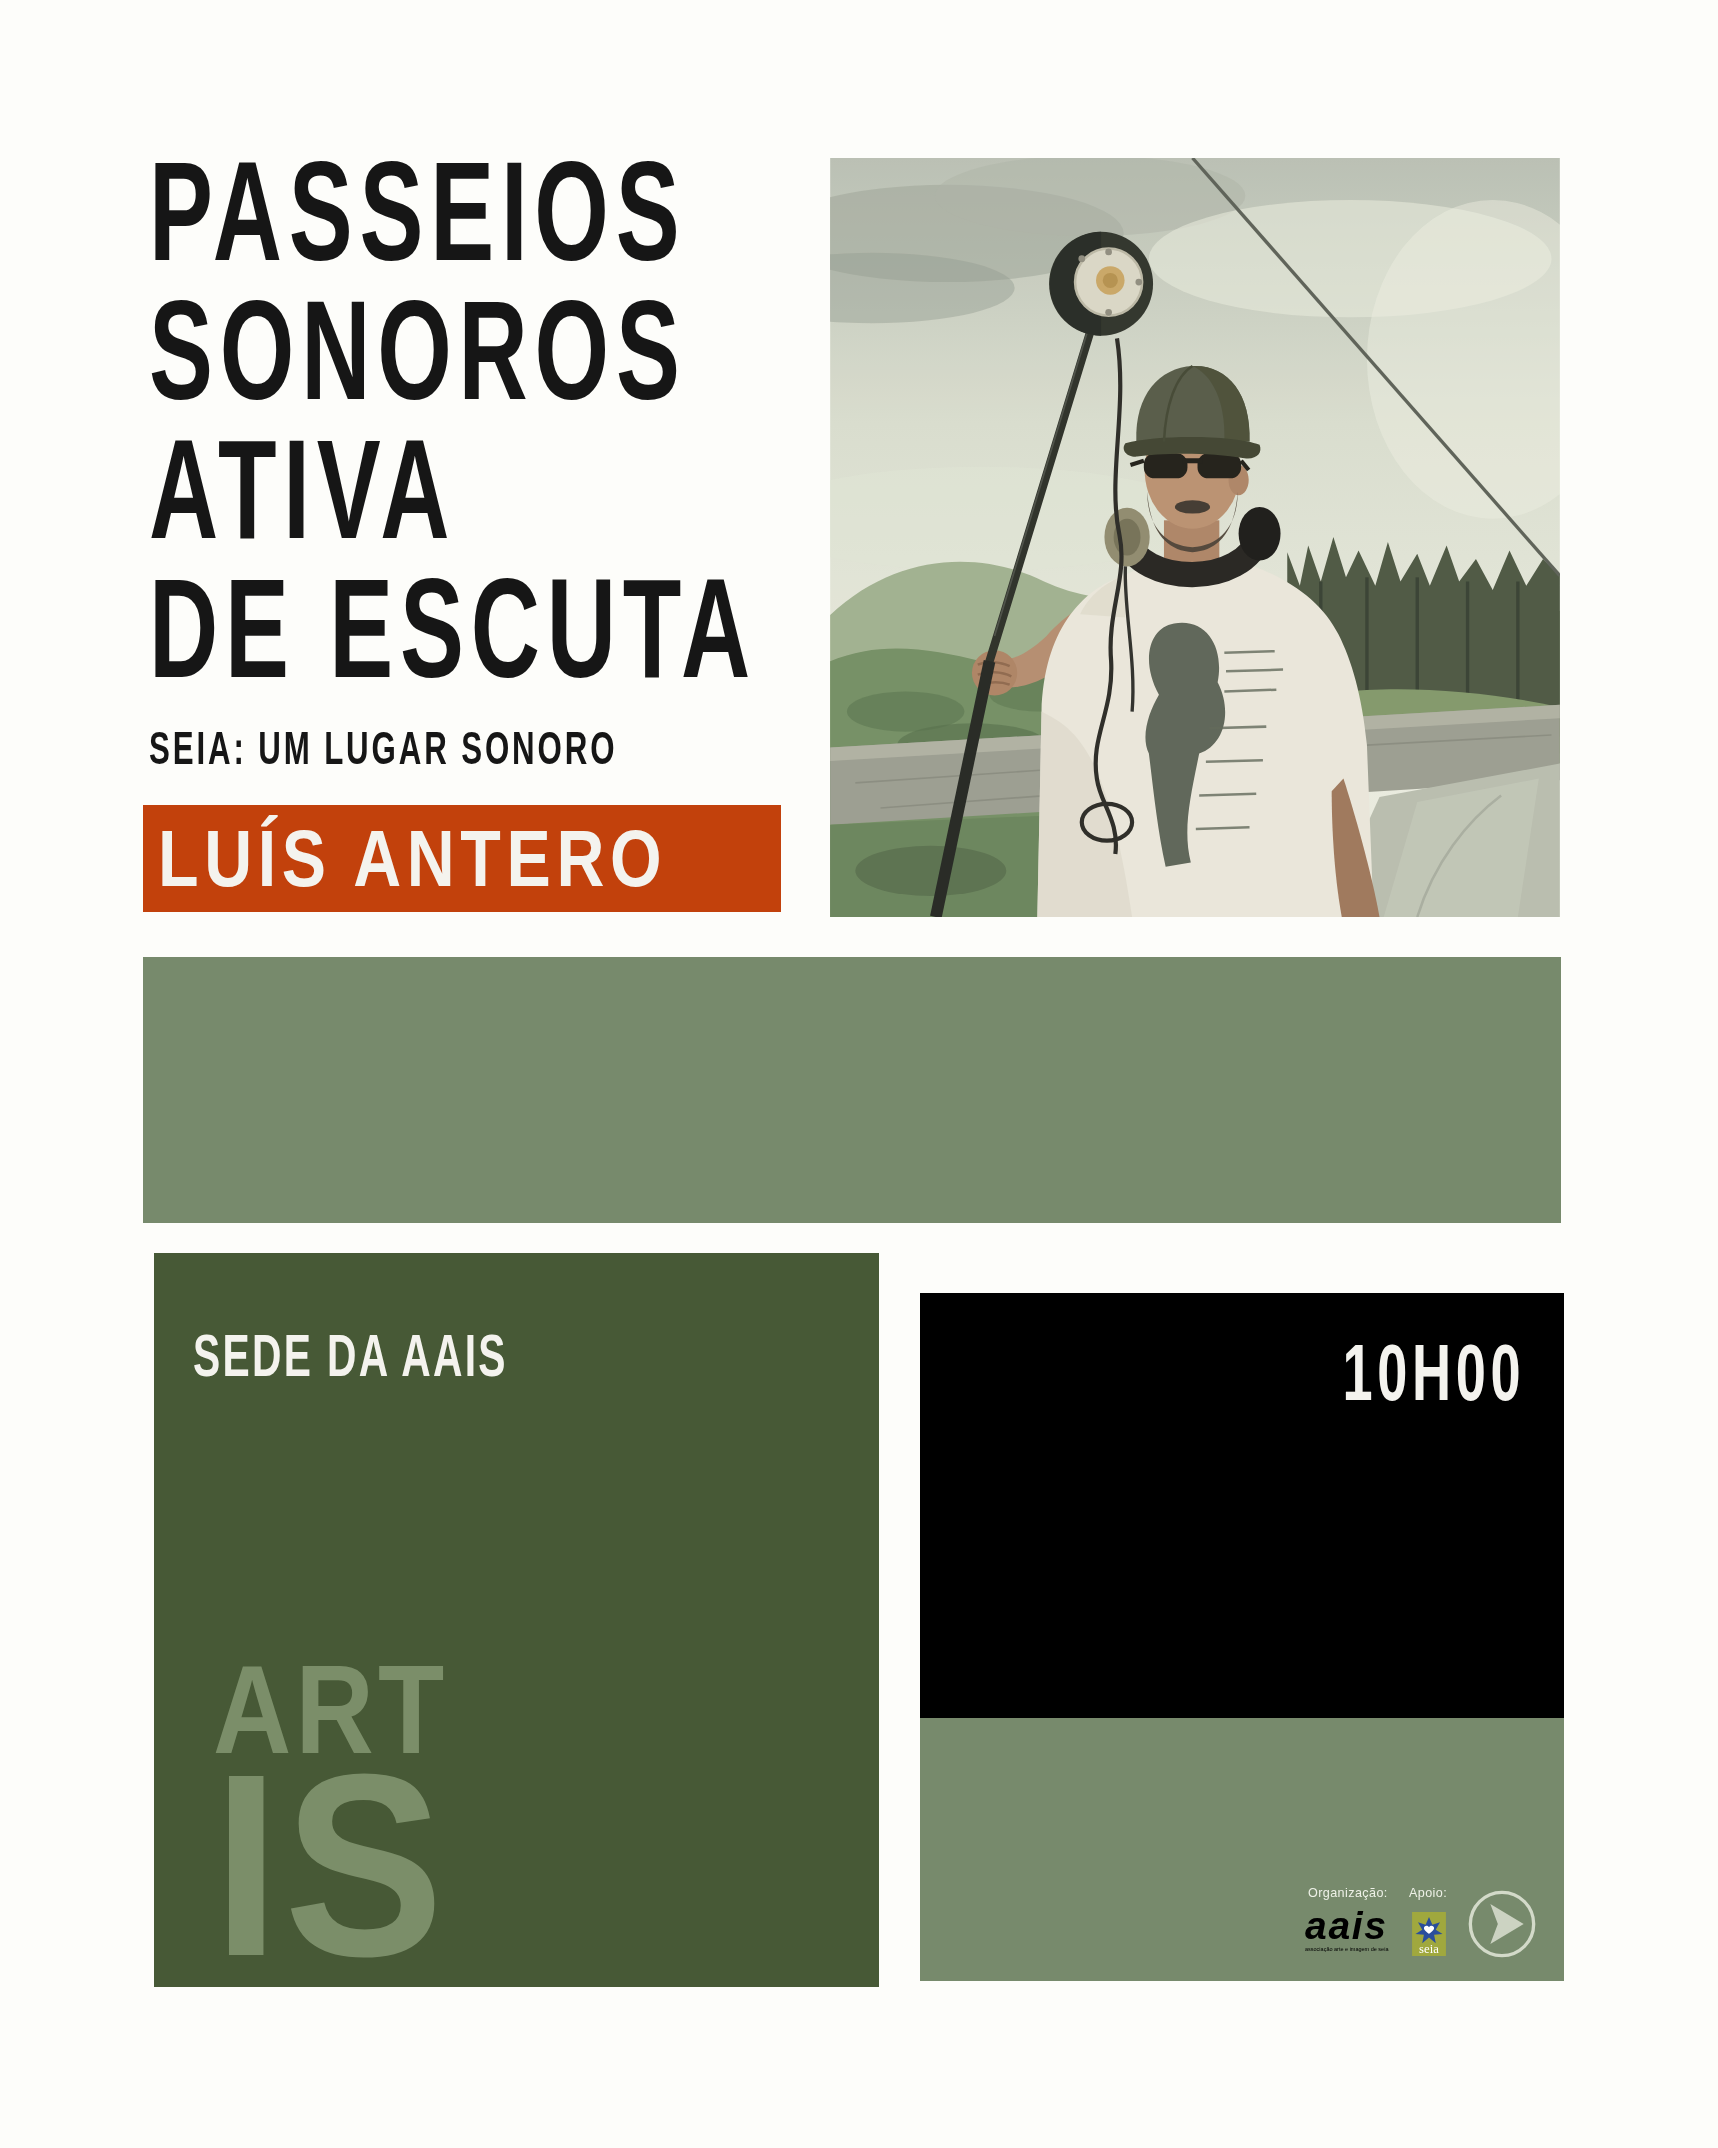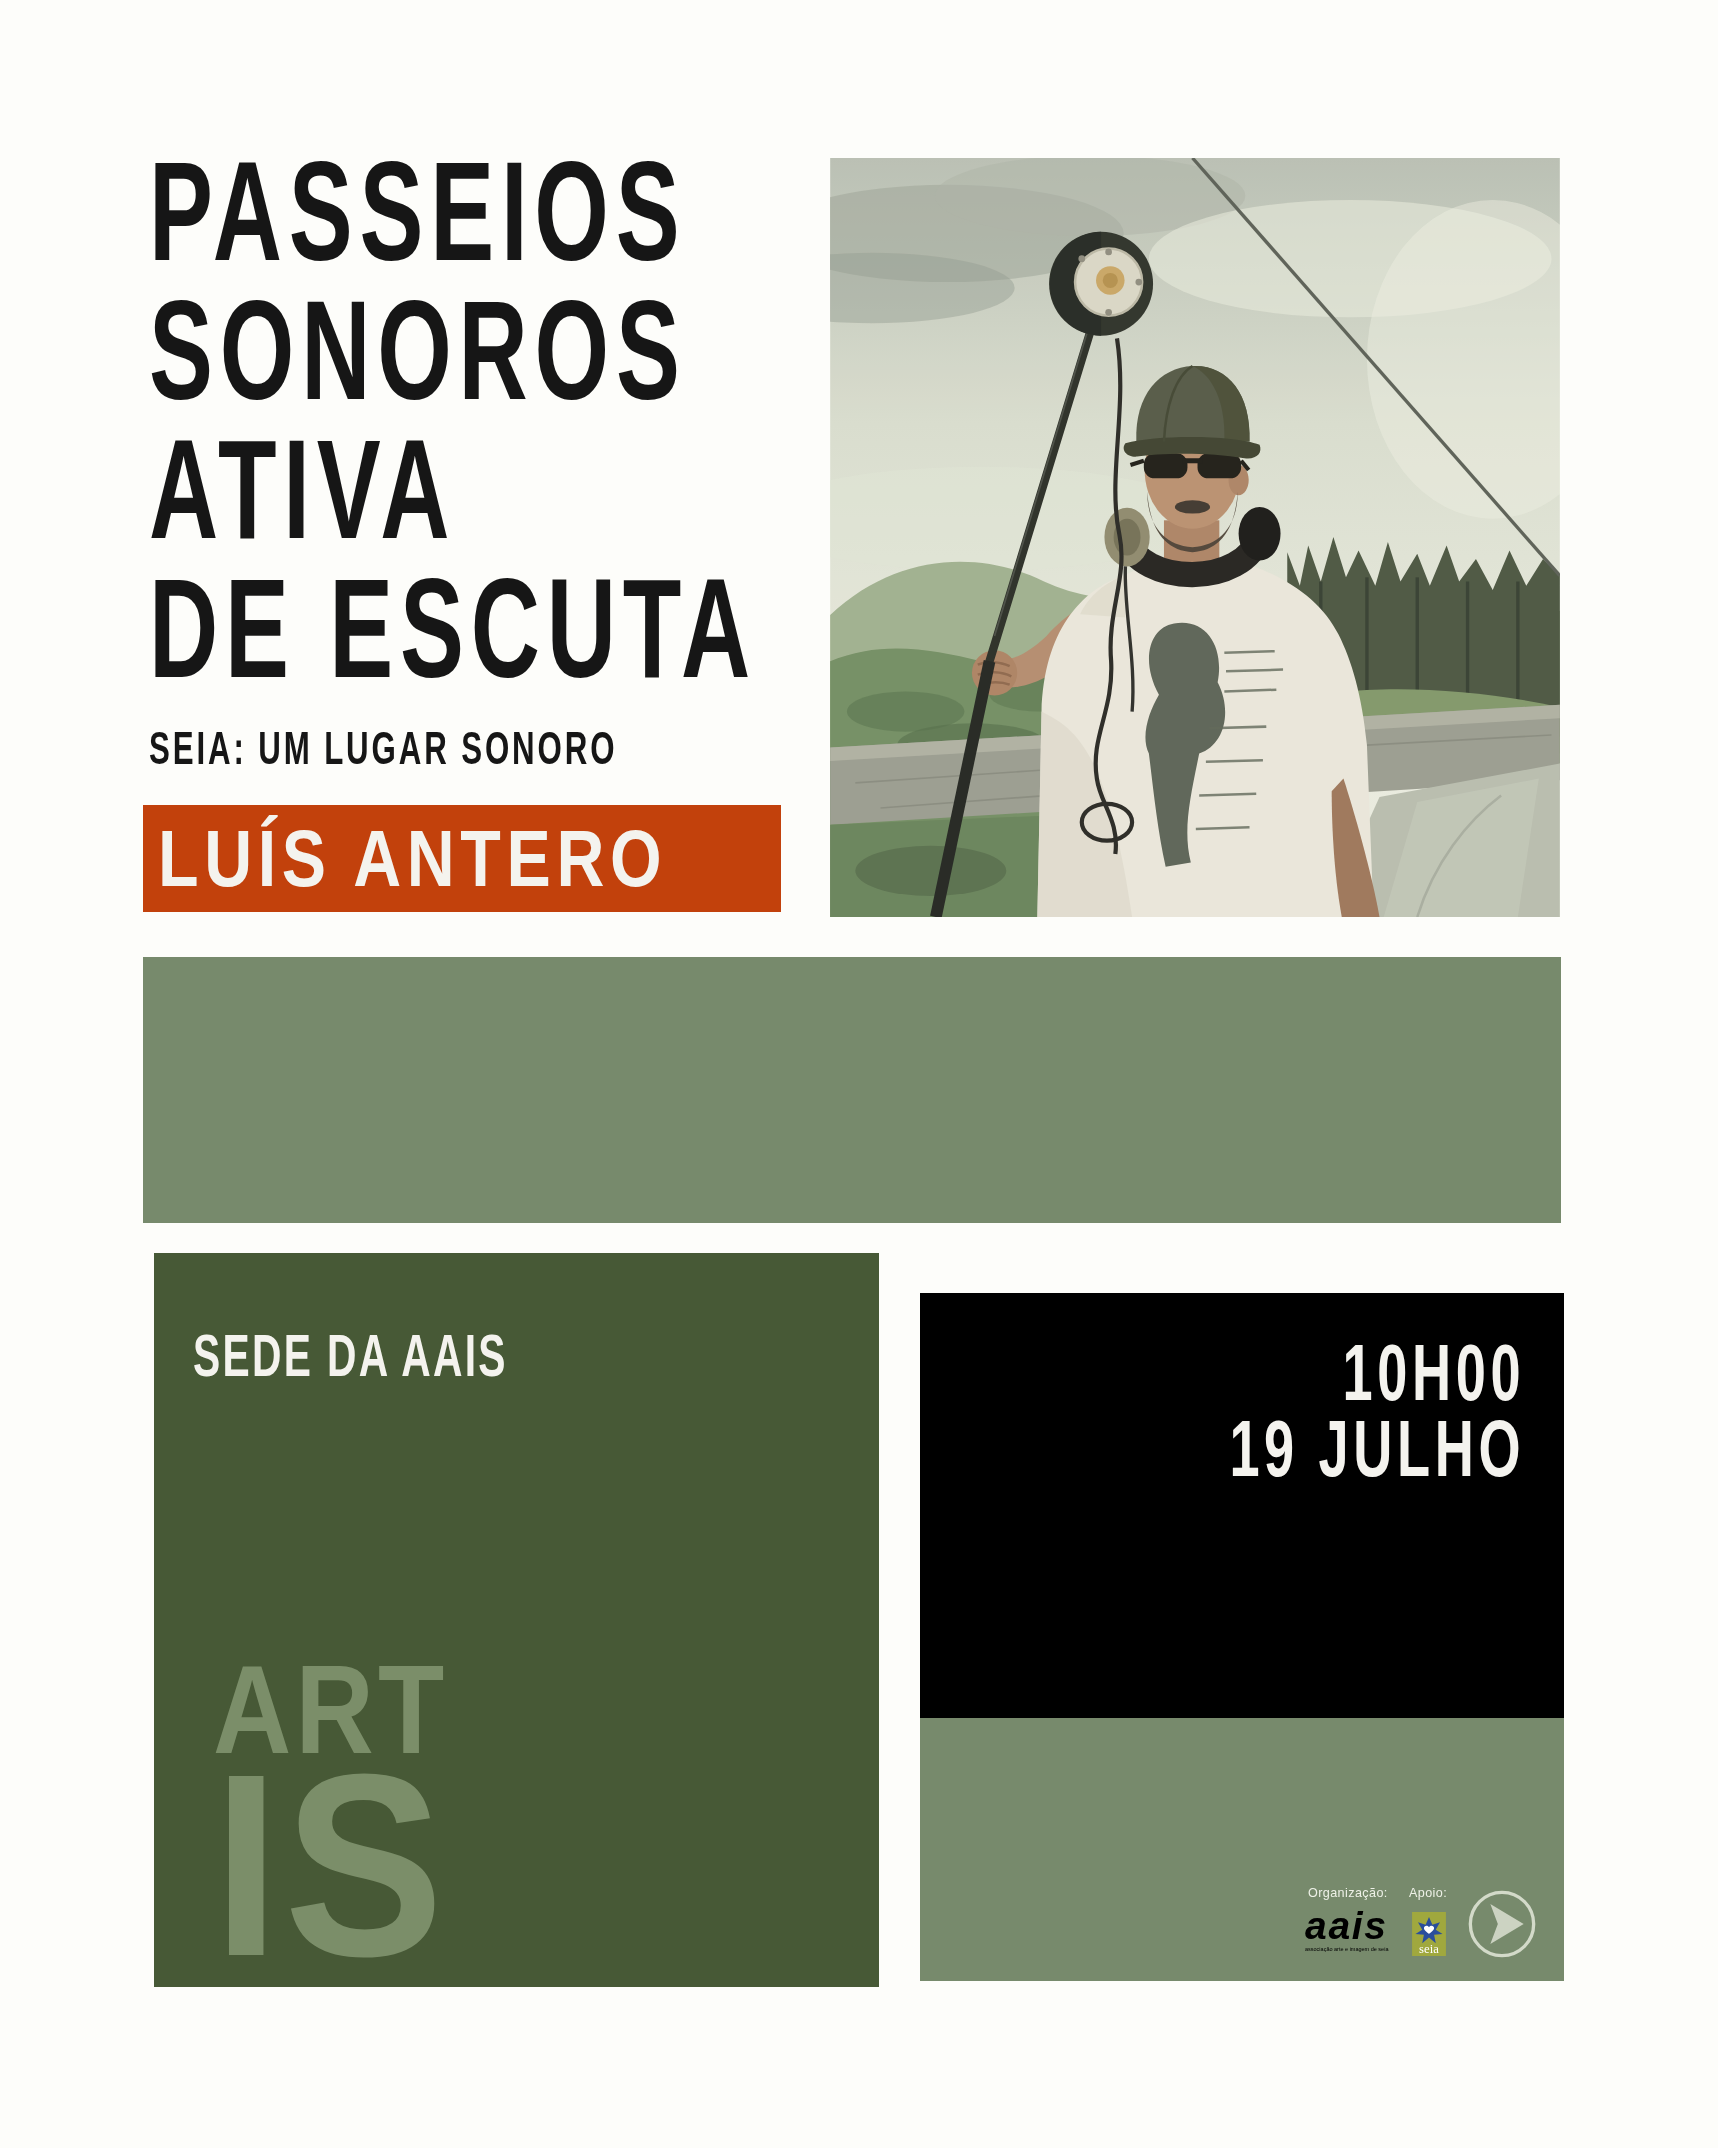--- a/index.html
+++ b/index.html
@@ -212,21 +212,20 @@
   <div class="venue-block">
     <div class="venue-label">
       <span class="sq">SEDE DA AAIS</span>
     </div>
     <span class="wm wm-art">ART</span>
     <span class="wm wm-is">IS</span>
   </div>
 
   <div class="time-block">
     <span class="time-line"><span class="sq-r">10H00</span></span>
-    <span class="time-line"><span class="sq-r">19 JULHO</span></span>
   </div>
 
   <div class="logos-block">
     <span class="credit-label org-label">Organização:</span>
     <span class="credit-label apoio-label">Apoio:</span>
 
     <div class="aais-logo">
       <div class="aais-word">aais</div>
       <div class="aais-tagline">associação arte e imagem de seia</div>
     </div>

